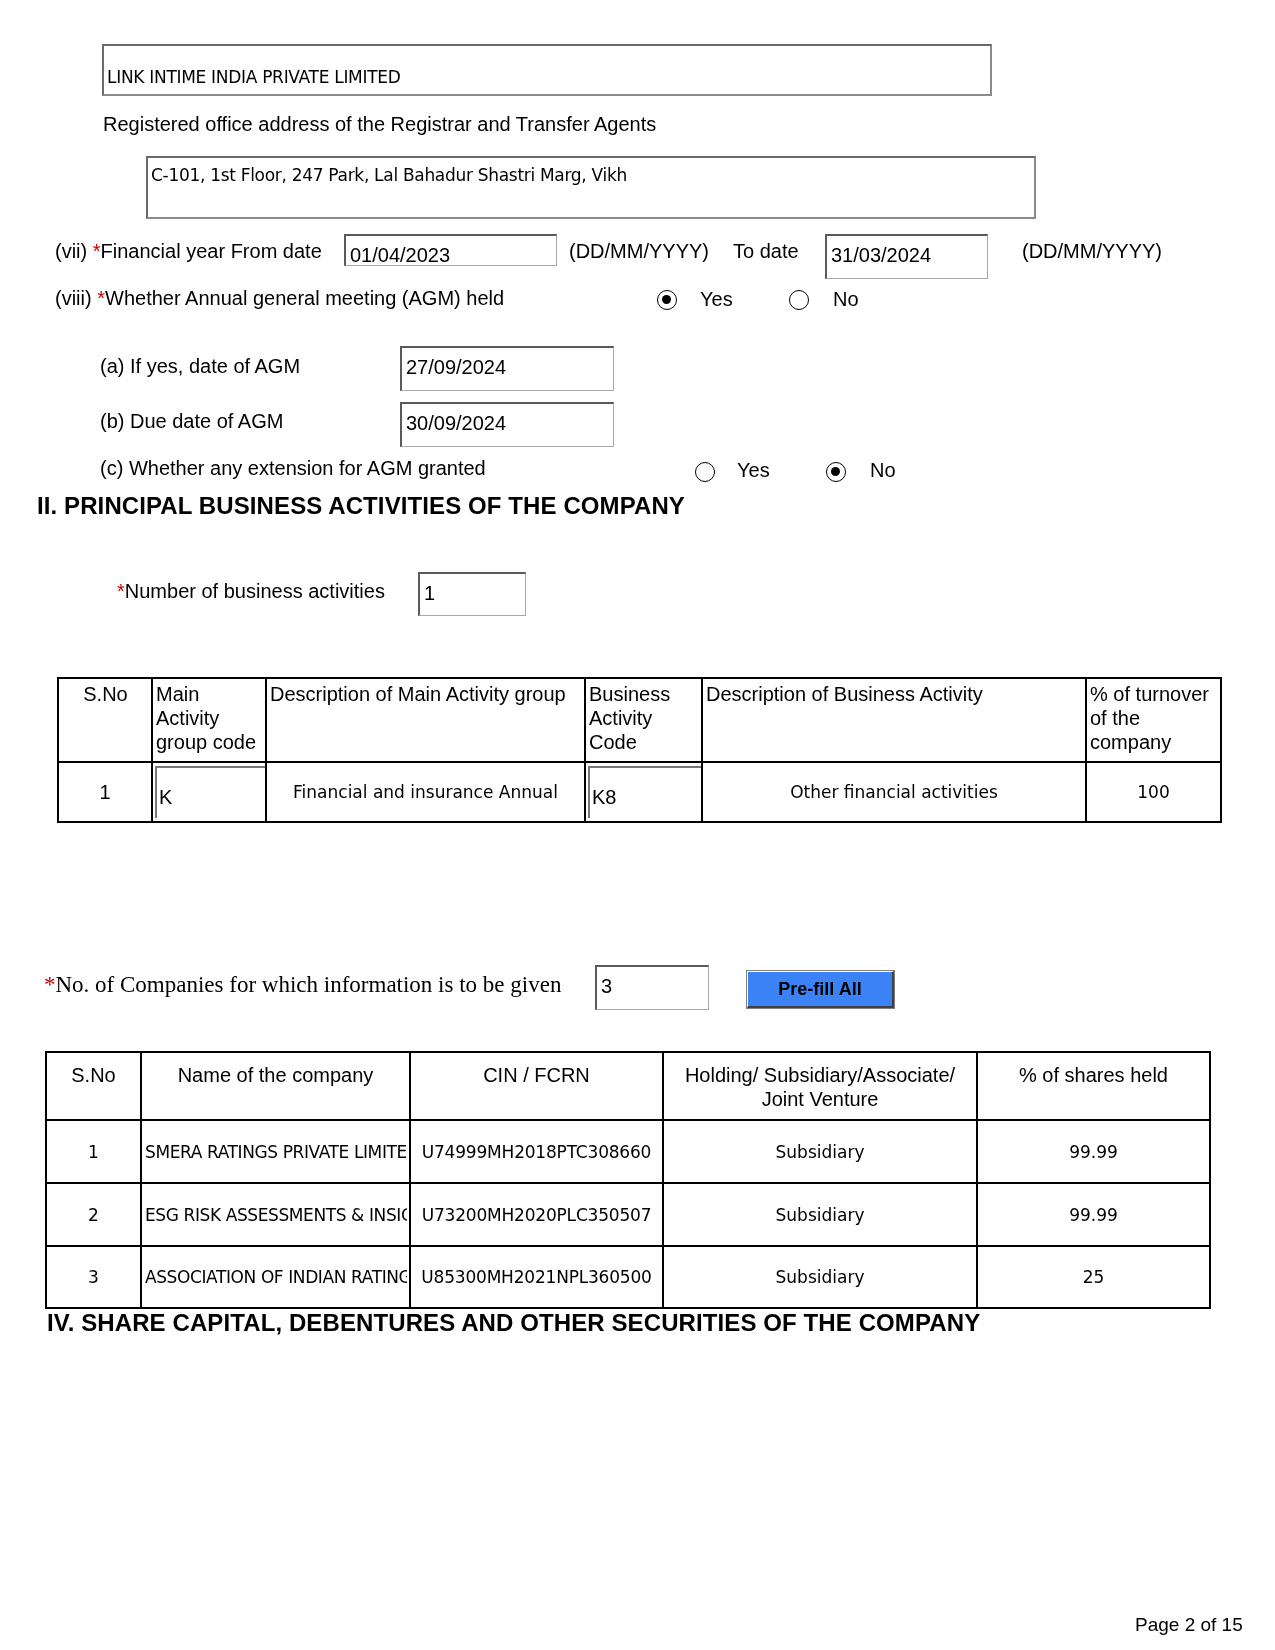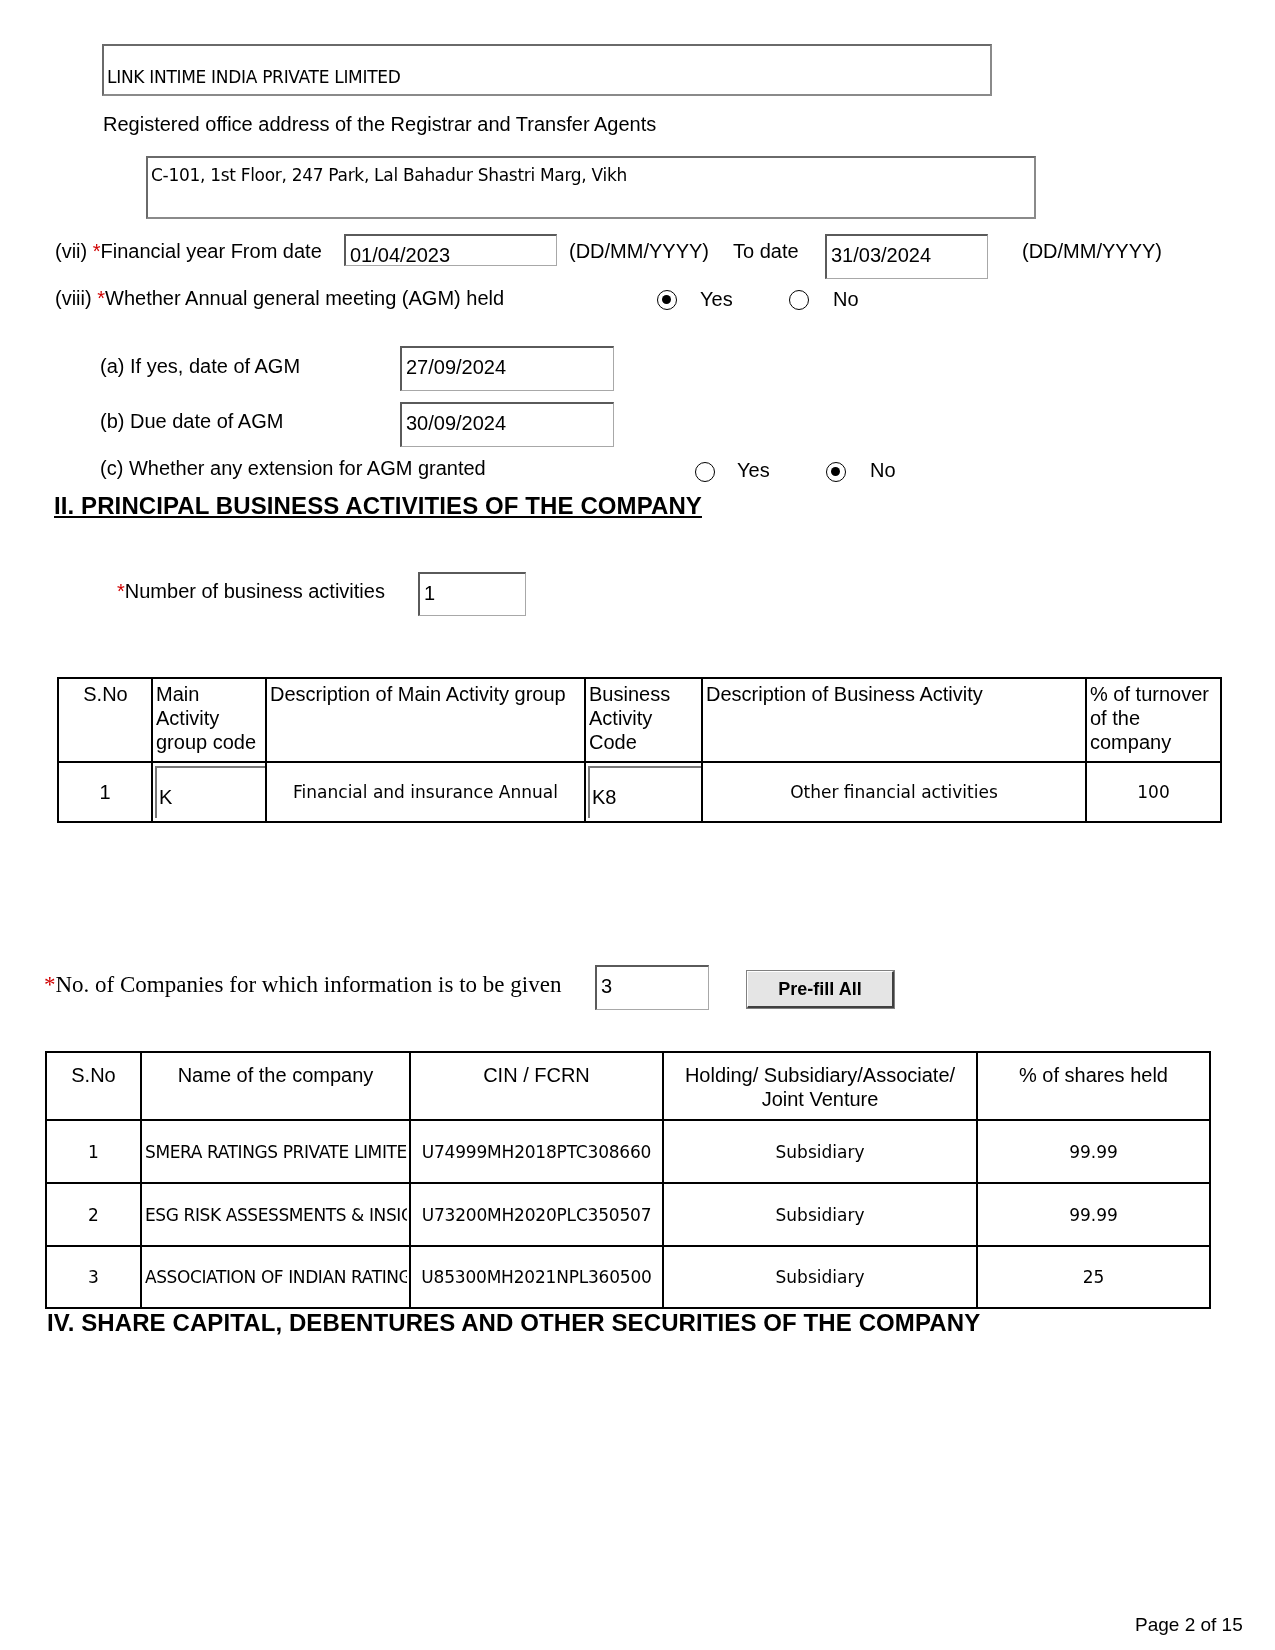--- a/index.html
+++ b/index.html
@@ -24,21 +24,21 @@
   .t1 td { font-size: 20px; line-height: 24px; }
   .t1 .hd { padding: 3px 2px 0 3px; }
   .t1 .cell-c { text-align: center; vertical-align: middle; font-family: "DejaVu Sans", sans-serif; font-size: 17px; }
   .t1 .cell-input { vertical-align: middle; padding-left: 3px; border-left: 2px solid #000; }
   .t1 .cell-input span { display:block; border-top:2px solid #777; border-left:2px solid #777; height: 52px; box-sizing:border-box; padding: 17px 0 0 2px; margin:-1px 0 0 -1px;}
   .t2 td { font-size: 20px; }
   .t2 .hd { text-align: center; padding-top: 10px; line-height: 24px; }
   .t2 .cell { text-align: center; vertical-align: middle; font-family: "DejaVu Sans", sans-serif; font-size: 17px; white-space: nowrap; overflow: hidden; }
   .t2 .cell.left { text-align: left; padding-left: 3px; letter-spacing: -0.4px; }
   .t2 .cell.cin { letter-spacing: -0.2px; }
-  .btn { position: absolute; box-sizing: border-box; background: #e5e5e5;
+  .btn { position: absolute; box-sizing: border-box; background: #3b82f6;
          border-top: 1px solid #ffffff; border-left: 1px solid #ffffff;
          border-right: 2px solid #404040; border-bottom: 2px solid #404040;
          outline: 1px solid #808080; font-weight: bold; font-size: 18px; text-align: center;
          line-height: 34px; cursor: pointer; }
   .serif { font-family: "Liberation Serif", serif; }
 </style>
 </head>
 <body>
 
 <div class="boxed" style="left:102px; top:44px; width:890px; height:52px; padding:21px 0 0 3px;">
@@ -79,21 +79,21 @@
 <div class="abs" style="left:100px; top:410px;">(b) Due date of AGM</div>
 <div class="field" style="left:400px; top:402px; width:214px; height:45px;">
   <span>30/09/2024</span>
 </div>
 <div class="abs" style="left:100px; top:457px;">(c) Whether any extension for AGM granted</div>
 <div class="radio" style="left:695px; top:462px;"></div>
 <div class="abs" style="left:737px; top:459px;">Yes</div>
 <div class="radio checked" style="left:826px; top:462px;"></div>
 <div class="abs" style="left:870px; top:459px;">No</div>
 
-<div class="h2" style="left:54px; top:492px;text-decoration:underline;">II. PRINCIPAL BUSINESS ACTIVITIES OF THE COMPANY</div>
+<div class="h2" style="left:37px; top:492px;">II. PRINCIPAL BUSINESS ACTIVITIES OF THE COMPANY</div>
 <div class="abs" style="left:117px; top:580px;">
   <span class="req">*</span><span>Number of business activities</span>
 </div>
 <div class="field" style="left:418px; top:572px; width:108px; height:44px;">
   <span>1</span>
 </div>
 
 <table class="grid t1" style="left:57px; top:677px; width:1163px;">
   <colgroup>
     <col style="width:94px">

